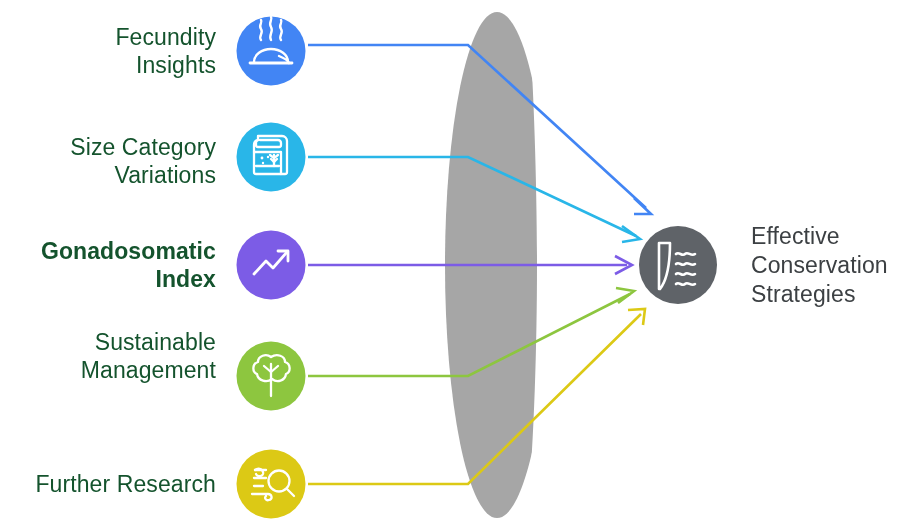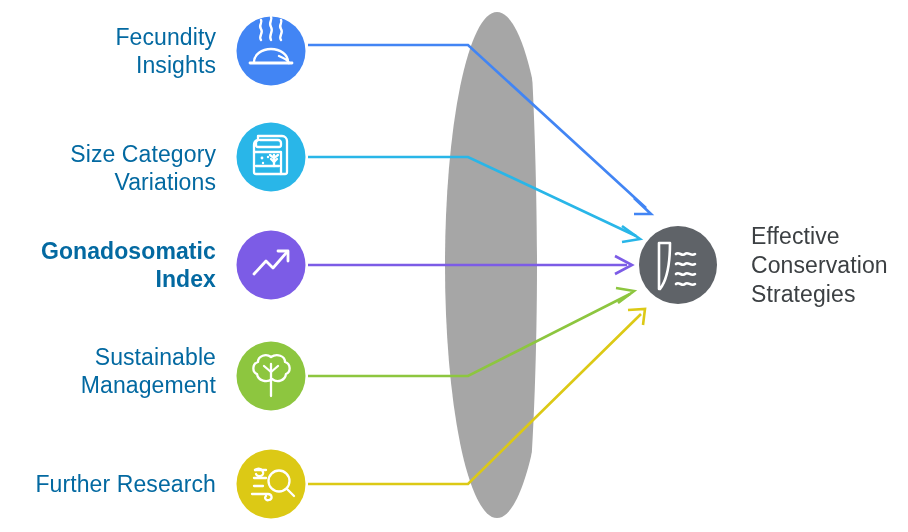--- a/index.html
+++ b/index.html
@@ -20,21 +20,21 @@
   #diagram-svg {
     position: absolute;
     left: 0;
     top: 0;
     width: 908px;
     height: 532px;
   }
   .src-label {
     position: absolute;
     text-align: right;
-    color: #0369a1;
+    color: #14532d;
     font-size: 23px;
     line-height: 28px;
     letter-spacing: 0.1px;
     white-space: pre-line;
     transform: translateY(-50%);
   }
   .target-label {
     position: absolute;
     text-align: left;
     color: #3c4043;
@@ -154,25 +154,25 @@
         <path d="M 676 264 C 679 261 682 267 685 264 C 688 261 691 267 695 264"></path>
         <path d="M 676 274 C 679 271 682 277 685 274 C 688 271 691 277 695 274"></path>
         <path d="M 676 284 C 679 281 682 287 685 284 C 688 281 691 287 695 284"></path>
       </g>
     </g>
 
   </svg>
 
   <div class="src-label" style="right:692px; top:51px; width:210px;">Fecundity
 Insights</div>
-  <div class="src-label" style="right:692px; top:168px; width:210px;">Size Category
+  <div class="src-label" style="right:692px; top:161px; width:210px;">Size Category
 Variations</div>
   <div class="src-label" style="right:692px; top:265px; width:210px;font-weight:bold;">Gonadosomatic
 Index</div>
-  <div class="src-label" style="right:692px; top:371px; width:210px;">Sustainable
+  <div class="src-label" style="right:692px; top:356px; width:210px;">Sustainable
 Management</div>
   <div class="src-label" style="right:692px; top:484px; width:230px;">Further Research</div>
 
   <div class="target-label" style="left:751px; top:265px; width:160px;">Effective
 Conservation
 Strategies</div>
 
 </div>
 
 </body></html>

